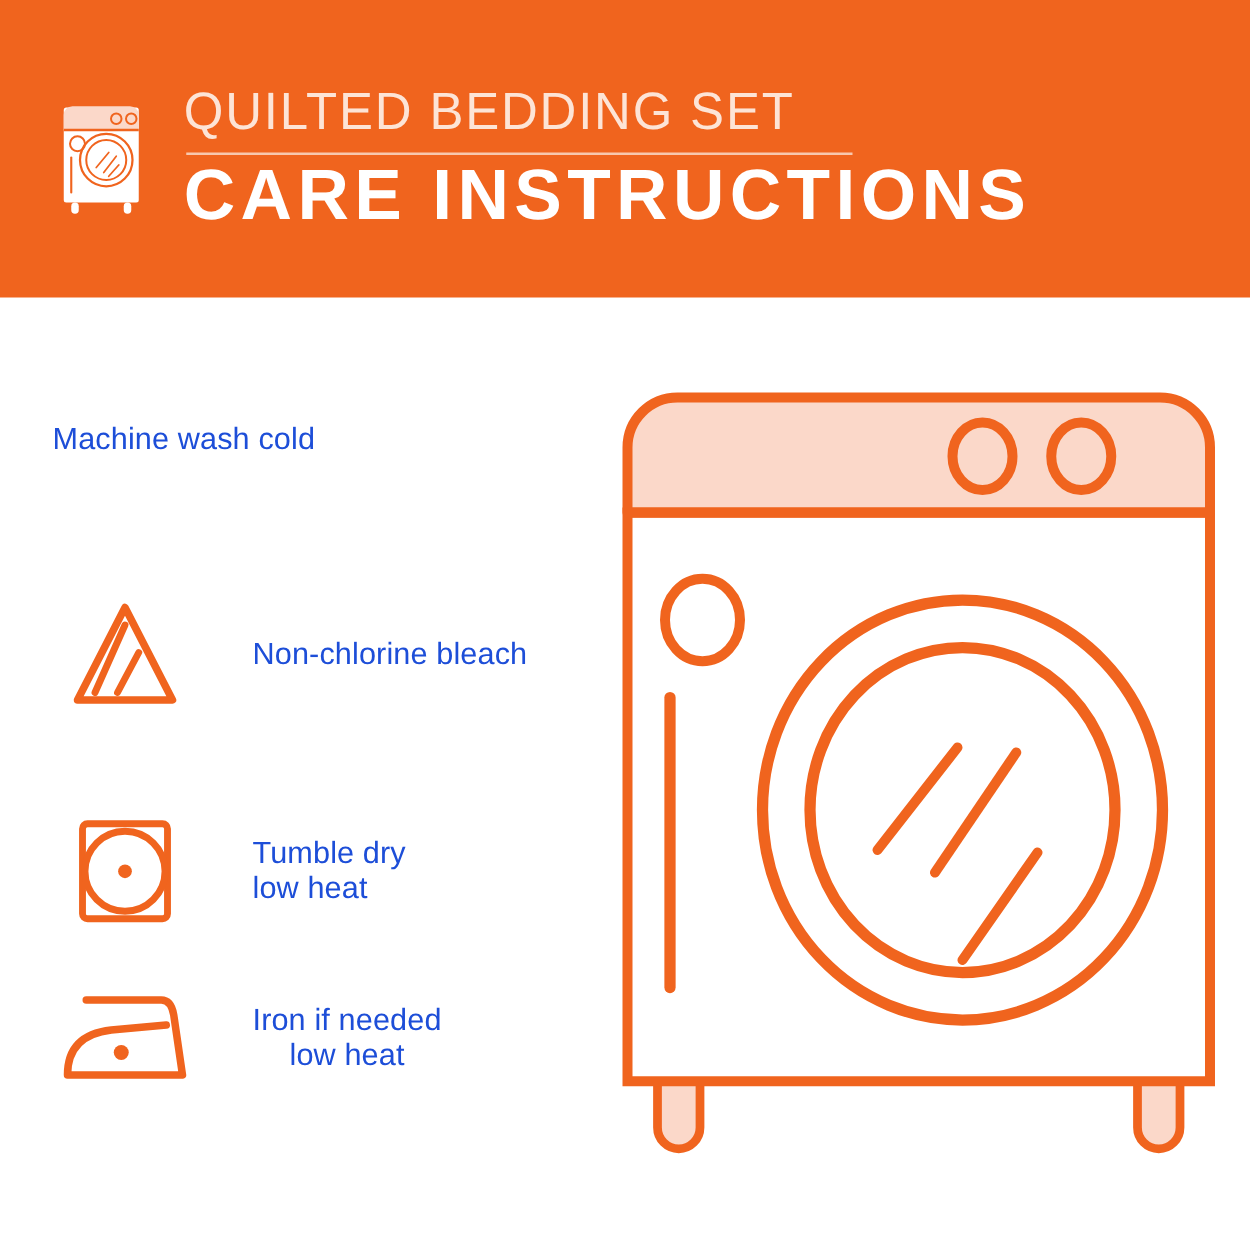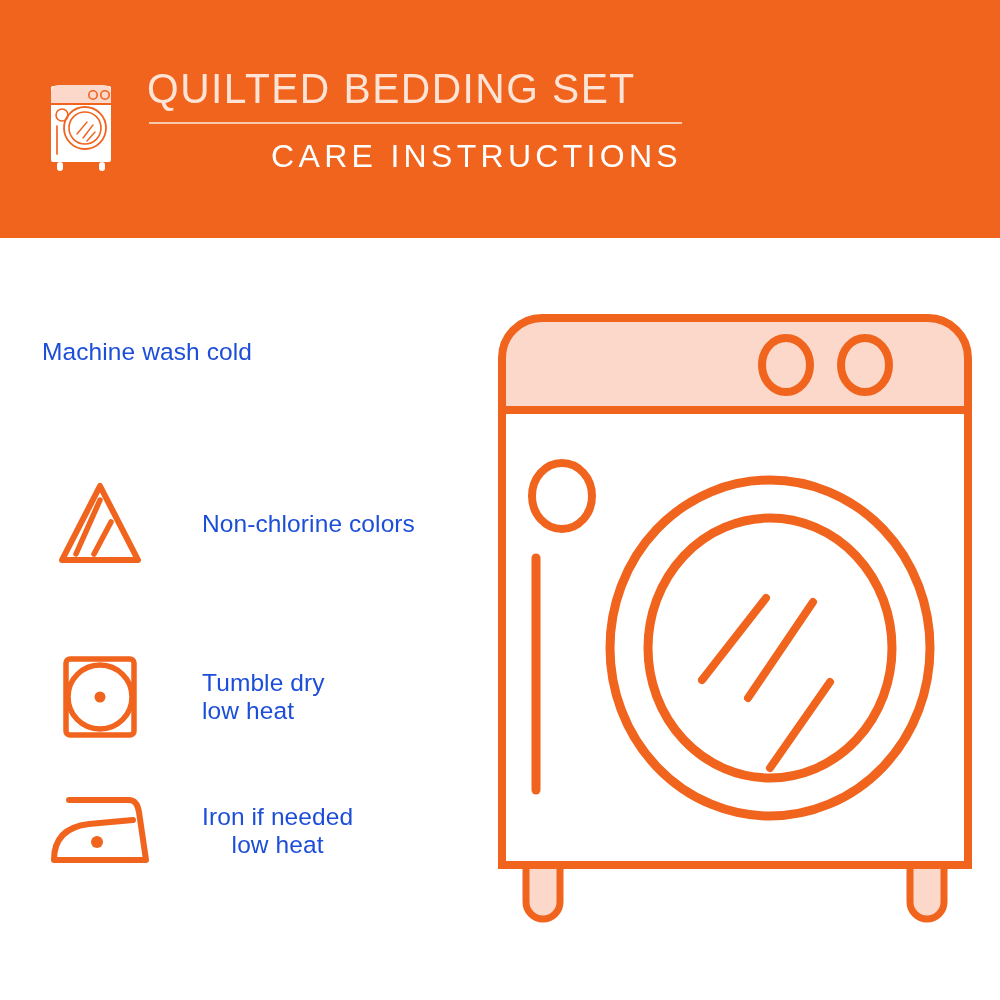--- a/index.html
+++ b/index.html
@@ -55,27 +55,26 @@
     transform-origin: left center;
   }
   .title-rule {
     width: 533px;
     height: 2px;
     background: #F8C8AE;
     margin: 10px 0 8px 2px;
   }
   .title-line2 {
     color: #FFFFFF;
-    font-size: 32px;
+    font-size: 57px;
     line-height: 48px;
-    font-weight: 400;
+    font-weight: 700;
     letter-spacing: 4.3px;
     white-space: nowrap;
     font-family: "Liberation Sans", sans-serif;
-    text-align: right;
   }
 
   
   .care-list {
     position: absolute;
     left: 0;
     top: 238px;
     width: 480px;
     height: 762px;
   }
@@ -170,21 +169,21 @@
 
   <div class="care-row r1">
     <div class="care-symbol">
       <svg viewBox="0 0 100 92" width="100" height="92" aria-hidden="true">
         <path d="M50 8 L88 82 L12 82 Z" fill="none" stroke="#F0641E" stroke-width="6" stroke-linejoin="round"></path>
         <line x1="50" y1="22" x2="26" y2="76" stroke="#F0641E" stroke-width="5.5" stroke-linecap="round"></line>
         <line x1="61" y1="44" x2="44" y2="76" stroke="#F0641E" stroke-width="5.5" stroke-linecap="round"></line>
       </svg>
     </div>
     <div class="care-label">
-      <div>Non-chlorine colors</div>
+      <div>Non-chlorine bleach</div>
     </div>
   </div>
 
   <div class="care-row r2">
     <div class="care-symbol">
       <svg viewBox="0 0 100 92" width="100" height="92" aria-hidden="true">
         <rect x="16" y="8" width="68" height="76" rx="4" fill="none" stroke="#F0641E" stroke-width="5.5"></rect>
         <circle cx="50" cy="46" r="32" fill="none" stroke="#F0641E" stroke-width="5.5"></circle>
         <circle cx="50" cy="46" r="5.5" fill="#F0641E"></circle>
       </svg>

